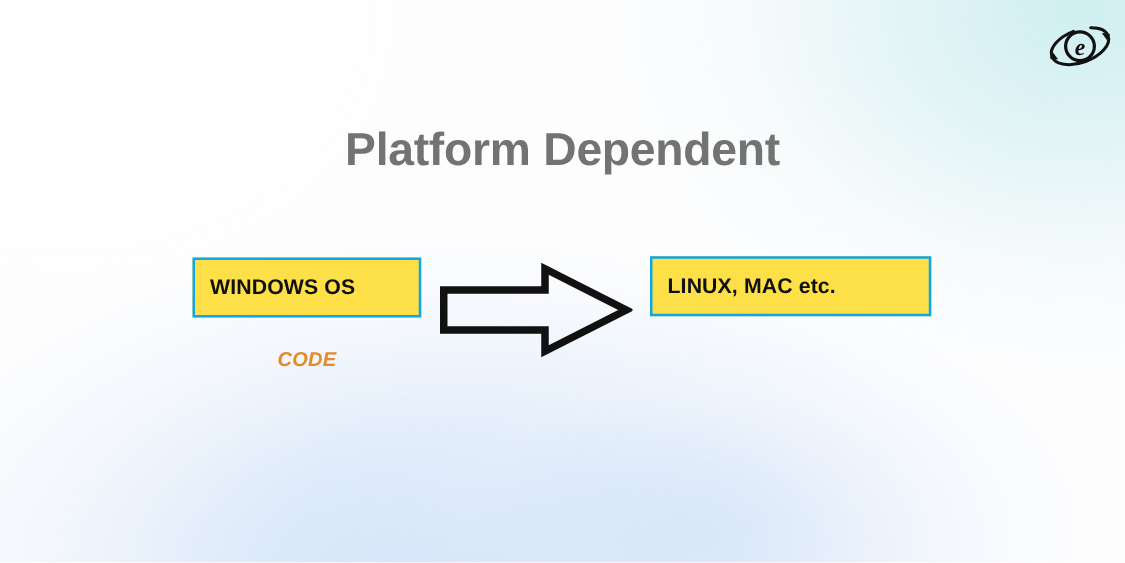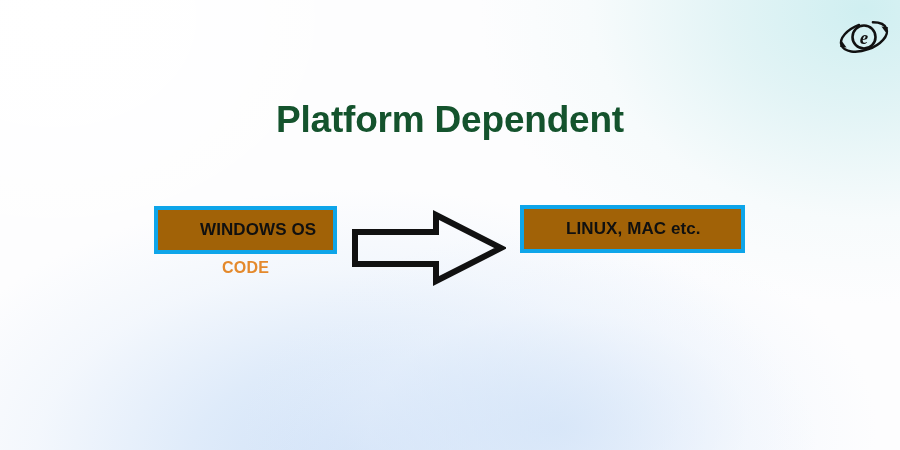--- a/index.html
+++ b/index.html
@@ -67,33 +67,32 @@
   
   .title {
     position: absolute;
     left: 0;
     top: 99px;
     width: 900px;
     text-align: center;
     font-size: 37px;
     font-weight: bold;
     letter-spacing: -0.2px;
-    color: #14532d;
+    color: #737373;
     white-space: nowrap;
   }
 
   
   .os-box {
     position: absolute;
     box-sizing: border-box;
-    border: 4px solid #0ea5e9;
-    background: #a16207;
+    border: 2px solid #0ea5e9;
+    background: #fde047;
     display: flex;
     align-items: center;
-    padding-left: 30px;
   }
   .os-box .box-label {
     font-size: 17px;
     font-weight: bold;
     color: #101010;
     padding-left: 12px;
     white-space: nowrap;
     letter-spacing: 0.1px;
   }
 
@@ -116,22 +115,23 @@
     position: absolute;
     font-size: 16px;
     font-weight: bold;
     color: #e4892c;
     white-space: nowrap;
     letter-spacing: 0.2px;
     text-align: center;
   }
   #caption-source {
     left: 154px;
-    top: 259px;
+    top: 280px;
     width: 183px;
+    font-style: italic;
   }
   #caption-target {
     left: 520px;
     top: 273px;
     width: 225px;
   }
 
   
   .arrow {
     position: absolute;

